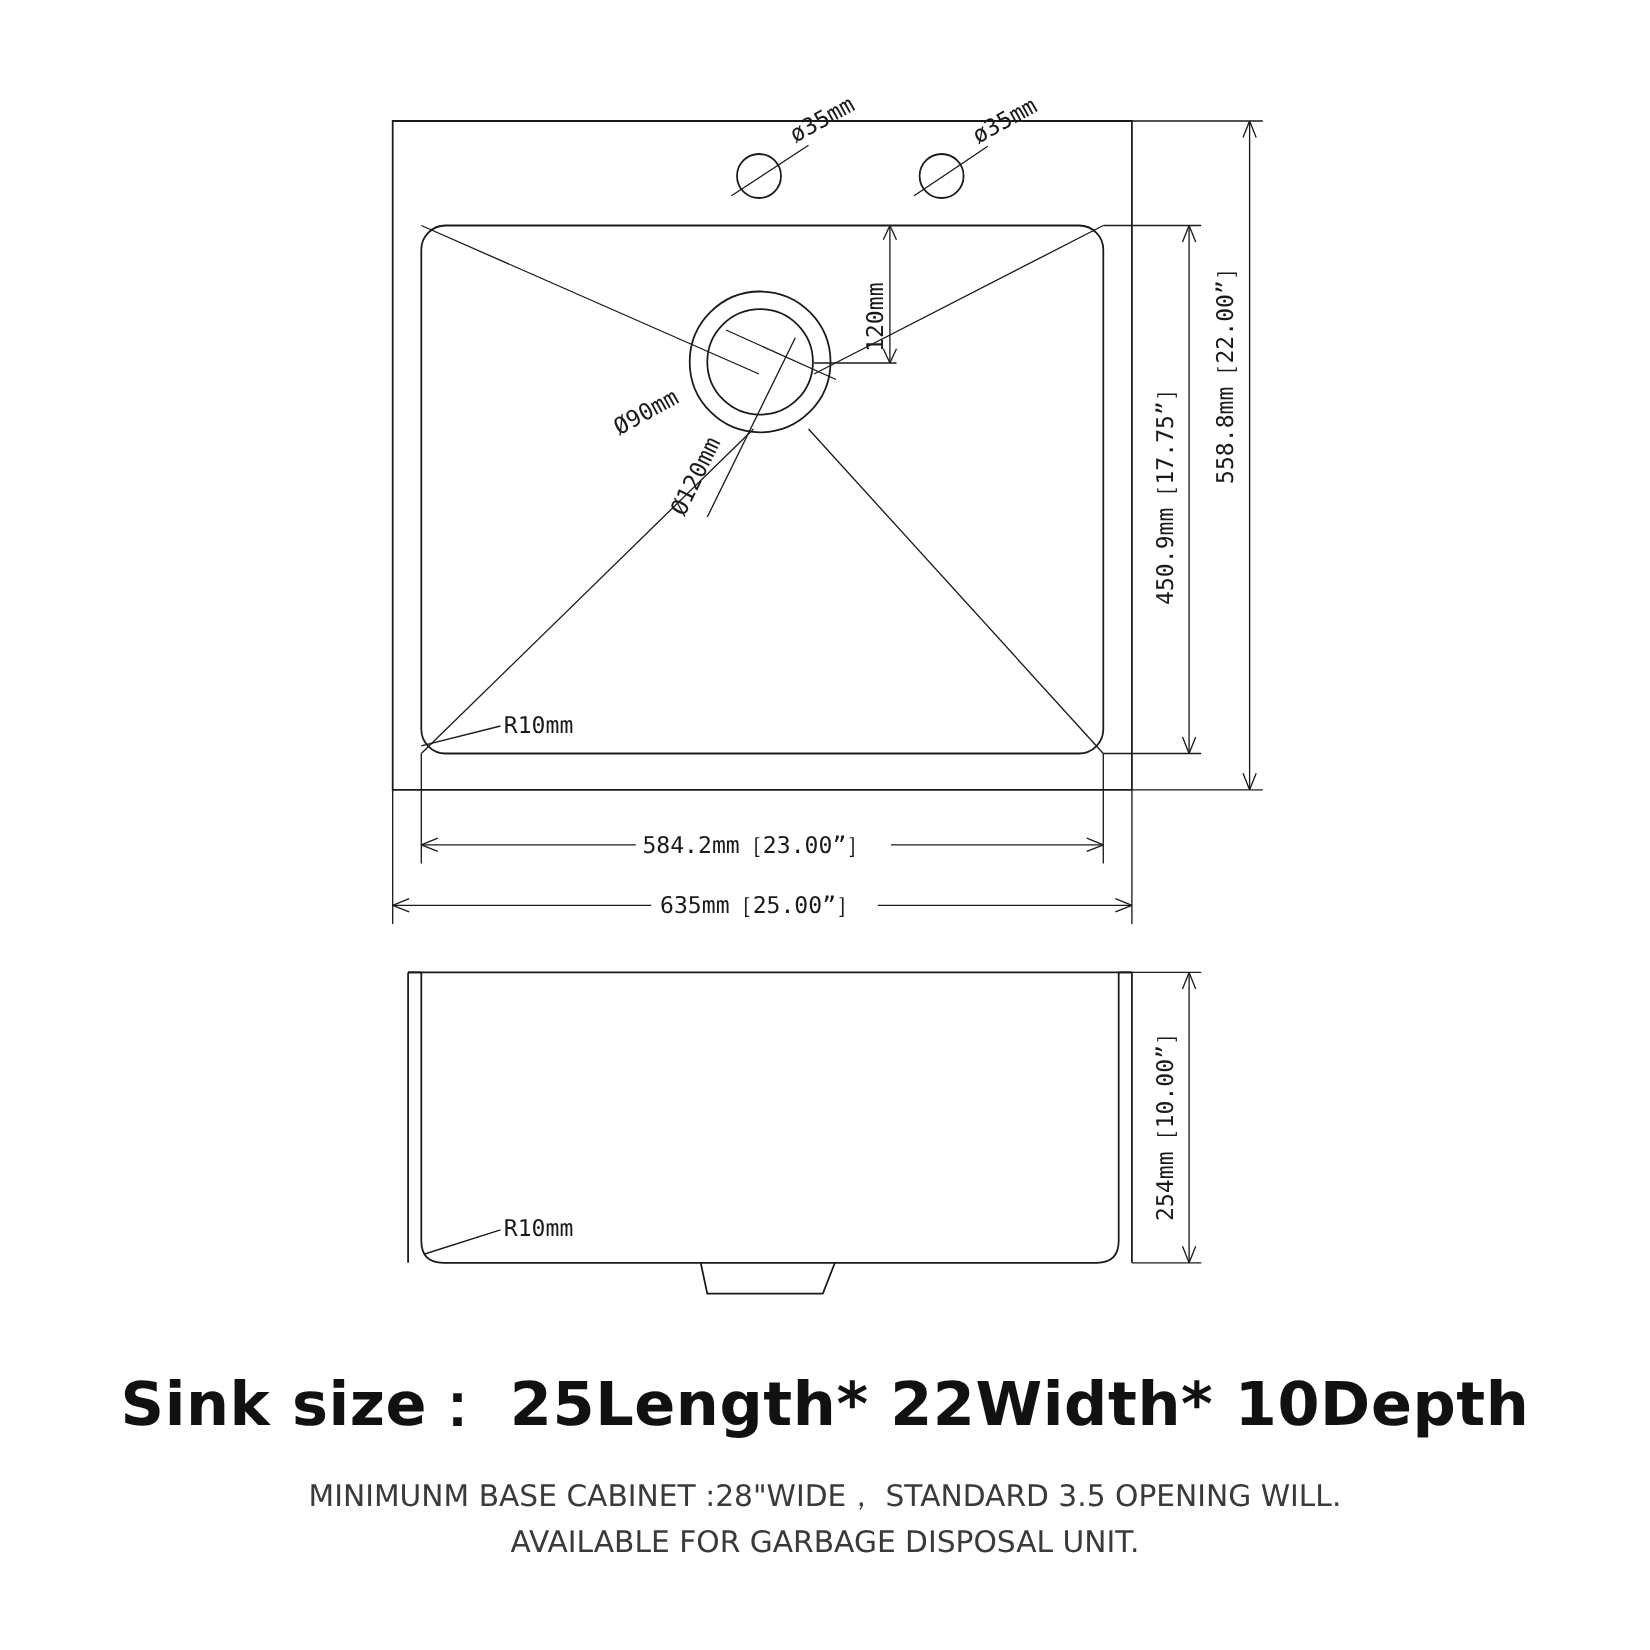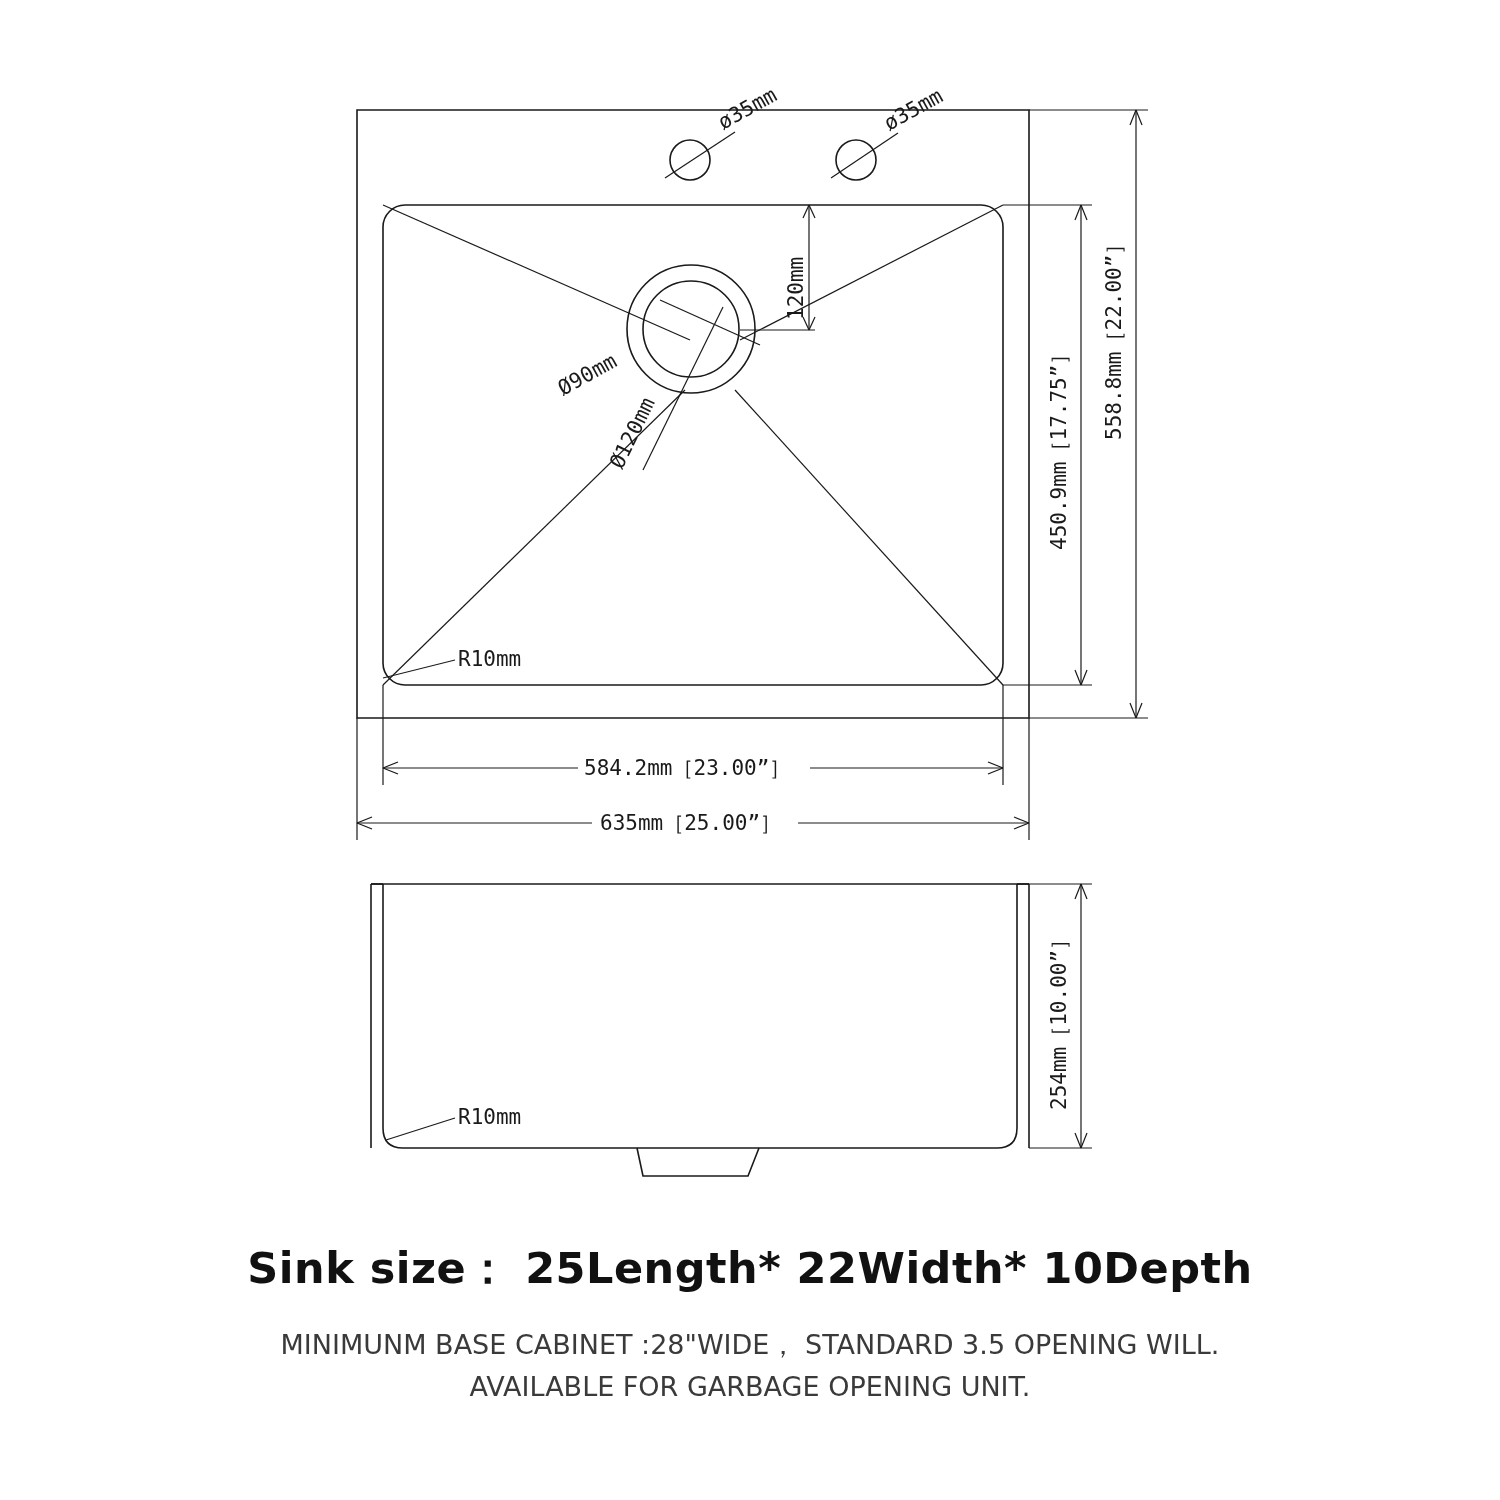--- a/index.html
+++ b/index.html
@@ -46,21 +46,21 @@
   .caption-block {
     position: absolute;
     left: 0;
     top: 1240px;
     width: 1500px;
     text-align: center;
   }
   .sink-size {
     font-family: "DejaVu Sans", sans-serif;
     font-weight: bold;
-    font-size: 43px;
+    font-size: 55px;
     color: #111111;
     letter-spacing: 0.5px;
     margin: 0 0 26px 0;
     white-space: nowrap;
   }
   .note-line {
     font-family: "DejaVu Sans", sans-serif;
     font-size: 27px;
     color: #3a3a3a;
     line-height: 1.55;
@@ -189,16 +189,16 @@
         <line class="thin" x1="1081" y1="1148" x2="1075" y2="1133"></line>
         <line class="thin" x1="1081" y1="1148" x2="1087" y2="1133"></line>
         <text class="lbl" x="1066" y="1110" transform="rotate(-90 1066 1110)">254mm［10.00”］</text>
       </g>
     </g>
   </svg>
 
   <div class="caption-block">
     <p class="sink-size">Sink size： 25Length* 22Width* 10Depth</p>
     <p class="note-line">MINIMUNM BASE CABINET :28"WIDE， STANDARD 3.5 OPENING WILL.</p>
-    <p class="note-line">AVAILABLE FOR GARBAGE OPENING UNIT.</p>
+    <p class="note-line">AVAILABLE FOR GARBAGE DISPOSAL UNIT.</p>
   </div>
 
 </div>
 
 </body></html>

